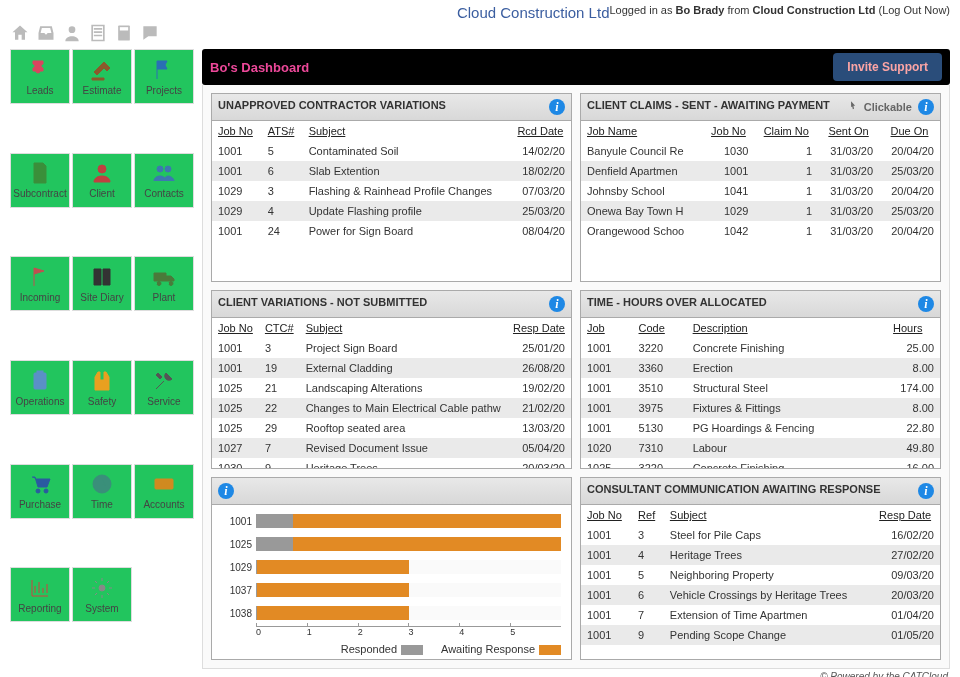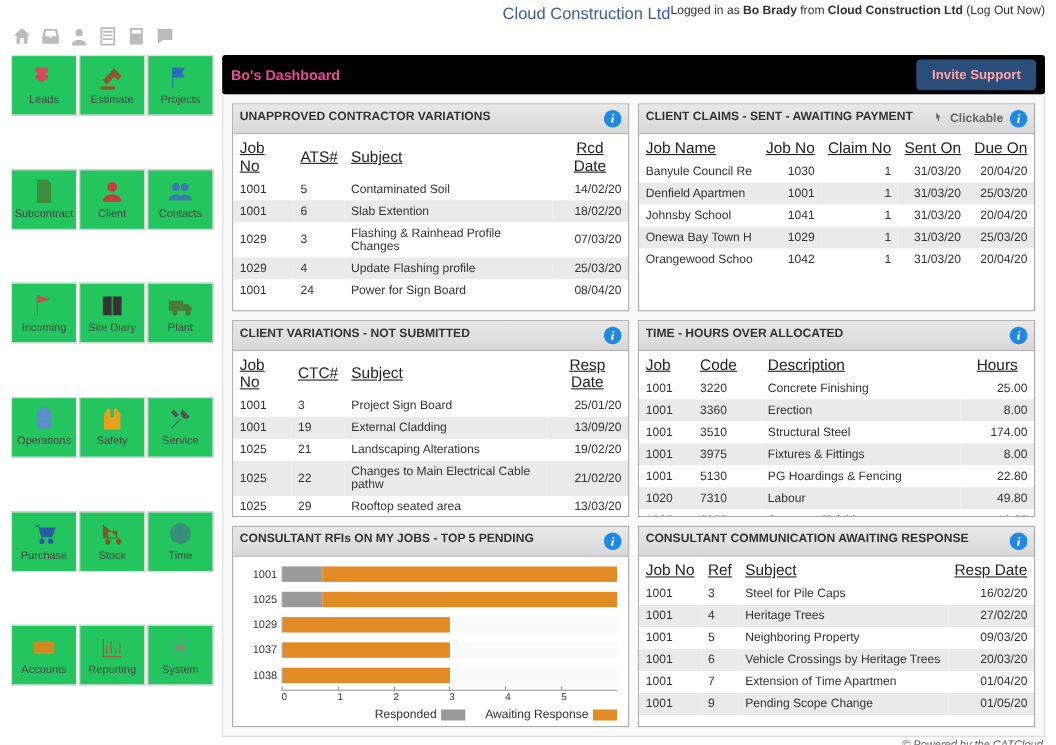--- a/index.html
+++ b/index.html
@@ -21,21 +21,21 @@
 .dash-head h1{font-size:13px;font-weight:bold;color:#ec4899}
 .invite-btn{background:#2a4d7a;color:#fca5a5;border:none;padding:7px 14px;border-radius:4px;font-size:12px;font-weight:bold;cursor:pointer}
 .cards{flex:1;display:grid;grid-template-columns:1fr 1fr;gap:8px;padding:8px;background:#fafafa;border:1px solid #ddd;border-top:none;overflow:auto}
 .card{border:1px solid #aaa;background:#fff;display:flex;flex-direction:column}
 .card-head{background:linear-gradient(#e8e8e8,#d8d8d8);padding:5px 6px;font-weight:bold;font-size:11px;display:flex;justify-content:space-between;border-bottom:1px solid #aaa}
 .card-head .right{display:flex;align-items:center;gap:6px}
 .info-ico{width:16px;height:16px;border-radius:50%;background:#1e88e5;color:#fff;display:flex;align-items:center;justify-content:center;font-style:italic;font-family:Georgia,serif;font-size:12px;cursor:pointer}
 .click-hint{display:flex;align-items:center;gap:3px;color:#666;font-size:10px}
 .click-hint svg{width:14px;height:14px;fill:#666}
 table{width:100%;border-collapse:collapse}
-th{text-align:left;padding:4px 6px;font-weight:normal;text-decoration:underline;color:#222;font-size:14px;background:#fff}
+th{text-align:left;padding:4px 6px;font-weight:normal;text-decoration:underline;color:#222;font-size:11px;background:#fff}
 th.r{text-align:center}
 td{padding:4px 6px;font-size:11px}
 td.r{text-align:right}
 tbody tr:nth-child(even){background:#eaeaea}
 tbody tr:nth-child(odd){background:#fff}
 .card-body{overflow:hidden}
 .card.h-tall .card-body{height:160px}
 .card.h-med .card-body{height:150px;overflow:hidden}
 .chart{padding:6px 10px 2px 10px}
 .chart-row{display:flex;align-items:center;height:20px;margin-bottom:3px}
@@ -166,26 +166,20 @@
       </div>
       <div class="sb-item">
         <svg viewBox="0 0 24 24" fill="#2a5aa0" stroke="#2a5aa0" stroke-width="1">
           <path d="M4 5h3l3 10h9l3-8H8"></path>
           <circle cx="10" cy="19" r="2"></circle>
           <circle cx="18" cy="19" r="2"></circle>
         </svg>
         <span class="lbl">Purchase</span>
       </div>
       <div class="sb-item">
-        <svg viewBox="0 0 24 24" fill="#7a5a2a" stroke="#7a5a2a" stroke-width="1">
-          <path d="M4 4v12h14M6 20a2 2 0 1 0 0-1M16 20a2 2 0 1 0 0-1M8 10h8v6H8z"></path>
-        </svg>
-        <span class="lbl">Stock</span>
-      </div>
-      <div class="sb-item">
         <svg viewBox="0 0 24 24" fill="#3a8f7a" stroke="#3a8f7a" stroke-width="1">
           <circle cx="12" cy="12" r="9"></circle>
           <path d="M12 7v5l4 2"></path>
         </svg>
         <span class="lbl">Time</span>
       </div>
       <div class="sb-item">
         <svg viewBox="0 0 24 24" fill="#d08a20" stroke="#d08a20" stroke-width="1">
           <rect x="3" y="7" width="18" height="10" rx="1"></rect>
           <circle cx="12" cy="12" r="3"></circle>
@@ -353,21 +347,21 @@
                 <tr>
                   <td>1001</td>
                   <td>3</td>
                   <td>Project Sign Board</td>
                   <td class="r">25/01/20</td>
                 </tr>
                 <tr>
                   <td>1001</td>
                   <td>19</td>
                   <td>External Cladding</td>
-                  <td class="r">13/09/20</td>
+                  <td class="r">26/08/20</td>
                 </tr>
                 <tr>
                   <td>1025</td>
                   <td>21</td>
                   <td>Landscaping Alterations</td>
                   <td class="r">19/02/20</td>
                 </tr>
                 <tr>
                   <td>1025</td>
                   <td>22</td>
@@ -456,21 +450,20 @@
                   <td>Concrete Finishing</td>
                   <td class="r">16.00</td>
                 </tr>
               </tbody>
             </table>
           </div>
       </div>
 
       <div class="card">
         <div class="card-head">
-            <span>CONSULTANT RFIs ON MY JOBS - TOP 5 PENDING</span>
             <div class="right">
               <span class="info-ico">i</span>
             </div>
           </div>
         <div class="card-body">
           <div class="chart" id="chart">
               <div class="chart-row">
                 <div class="ylab">1001</div>
                 <div class="bar-area">
                   <div class="bar-seg resp" style="left: 0%; width: 12%;"></div>

